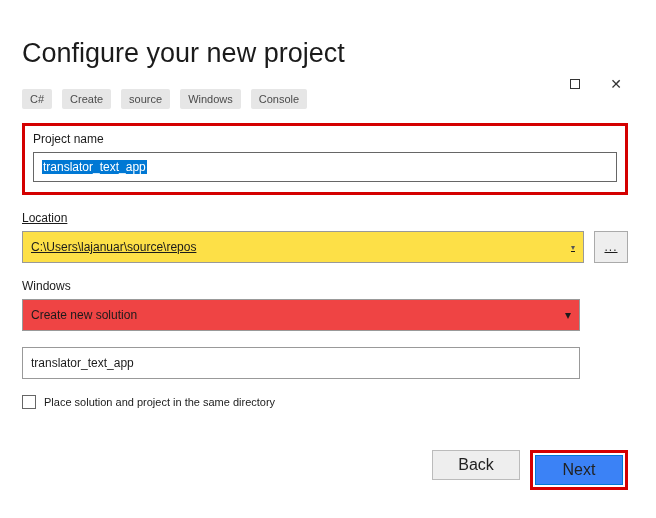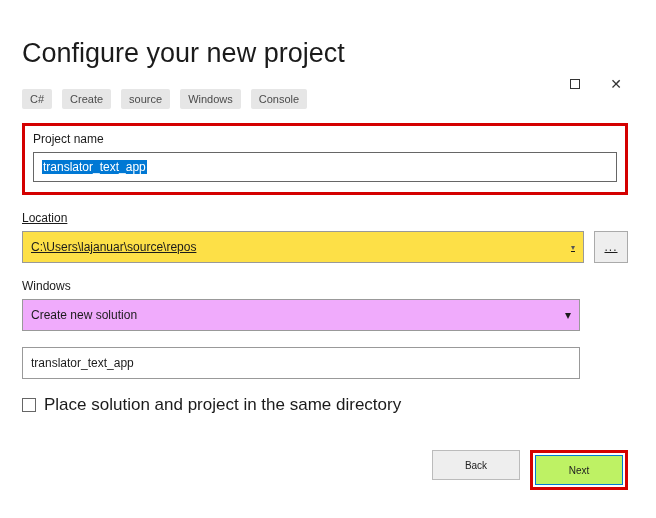--- a/index.html
+++ b/index.html
@@ -137,55 +137,55 @@
       gap: 8px;
       margin-top: 4px;
     }
     .checkbox {
       width: 14px;
       height: 14px;
       border: 1px solid #666;
       background: #fff;
     }
     .checkbox-label {
-      font-size: 17px;
+      font-size: 11px;
     }
 
     .button-row {
       position: absolute;
       bottom: 28px;
       right: 28px;
       display: flex;
       gap: 10px;
     }
     .btn {
       width: 88px;
       height: 30px;
-      font-size: 10px;
+      font-size: 16px;
       border: 1px solid #bbb;
       background: #eee;
       display: flex;
       align-items: center;
       justify-content: center;
       color: #222;
     }
     .btn.primary {
       border: 1px solid #0078d4;
-      background: #bef264;
+      background: #3b82f6;
     }
     .btn-highlight {
       border: 3px solid #d40000;
       padding: 2px;
     }
 
     .solution-dropdown {
       border: 1px solid #999;
       padding: 8px 8px;
       font-size: 12px;
-      background: #f0abfc;
+      background: #ef4444;
       display: flex;
       justify-content: space-between;
       align-items: center;
       margin-right: 54px;
     }
 
     .plain-input {
       border: 1px solid #999;
       padding: 8px 8px;
       font-size: 12px;

